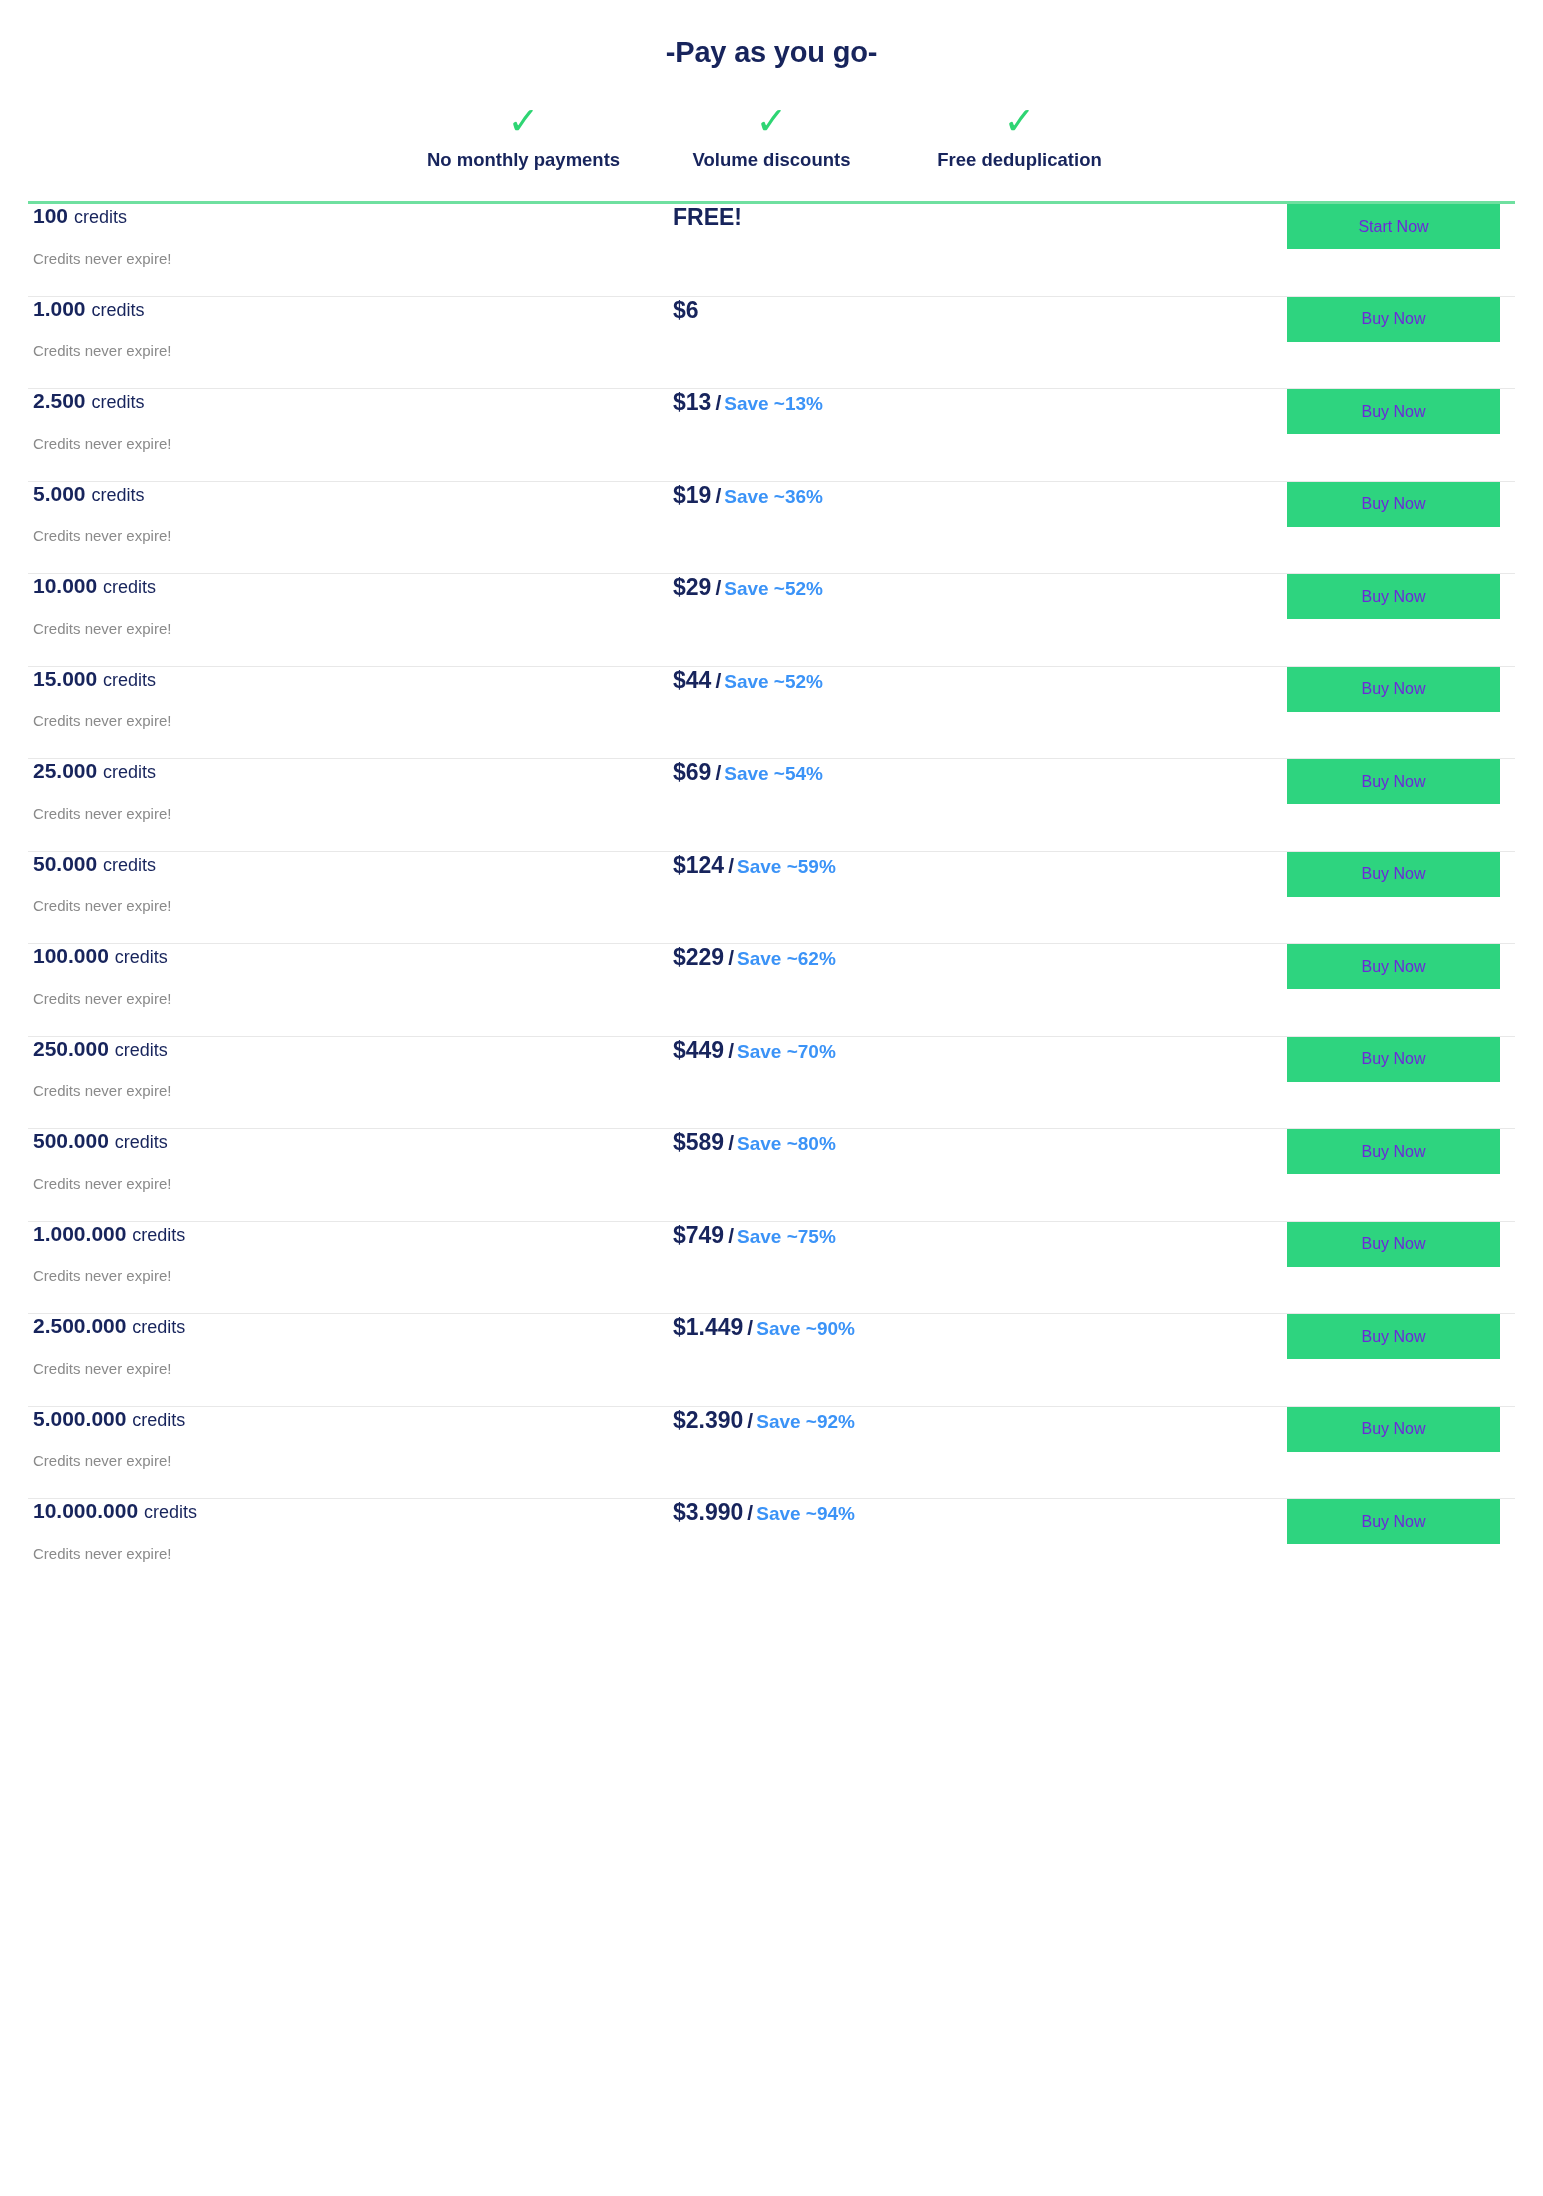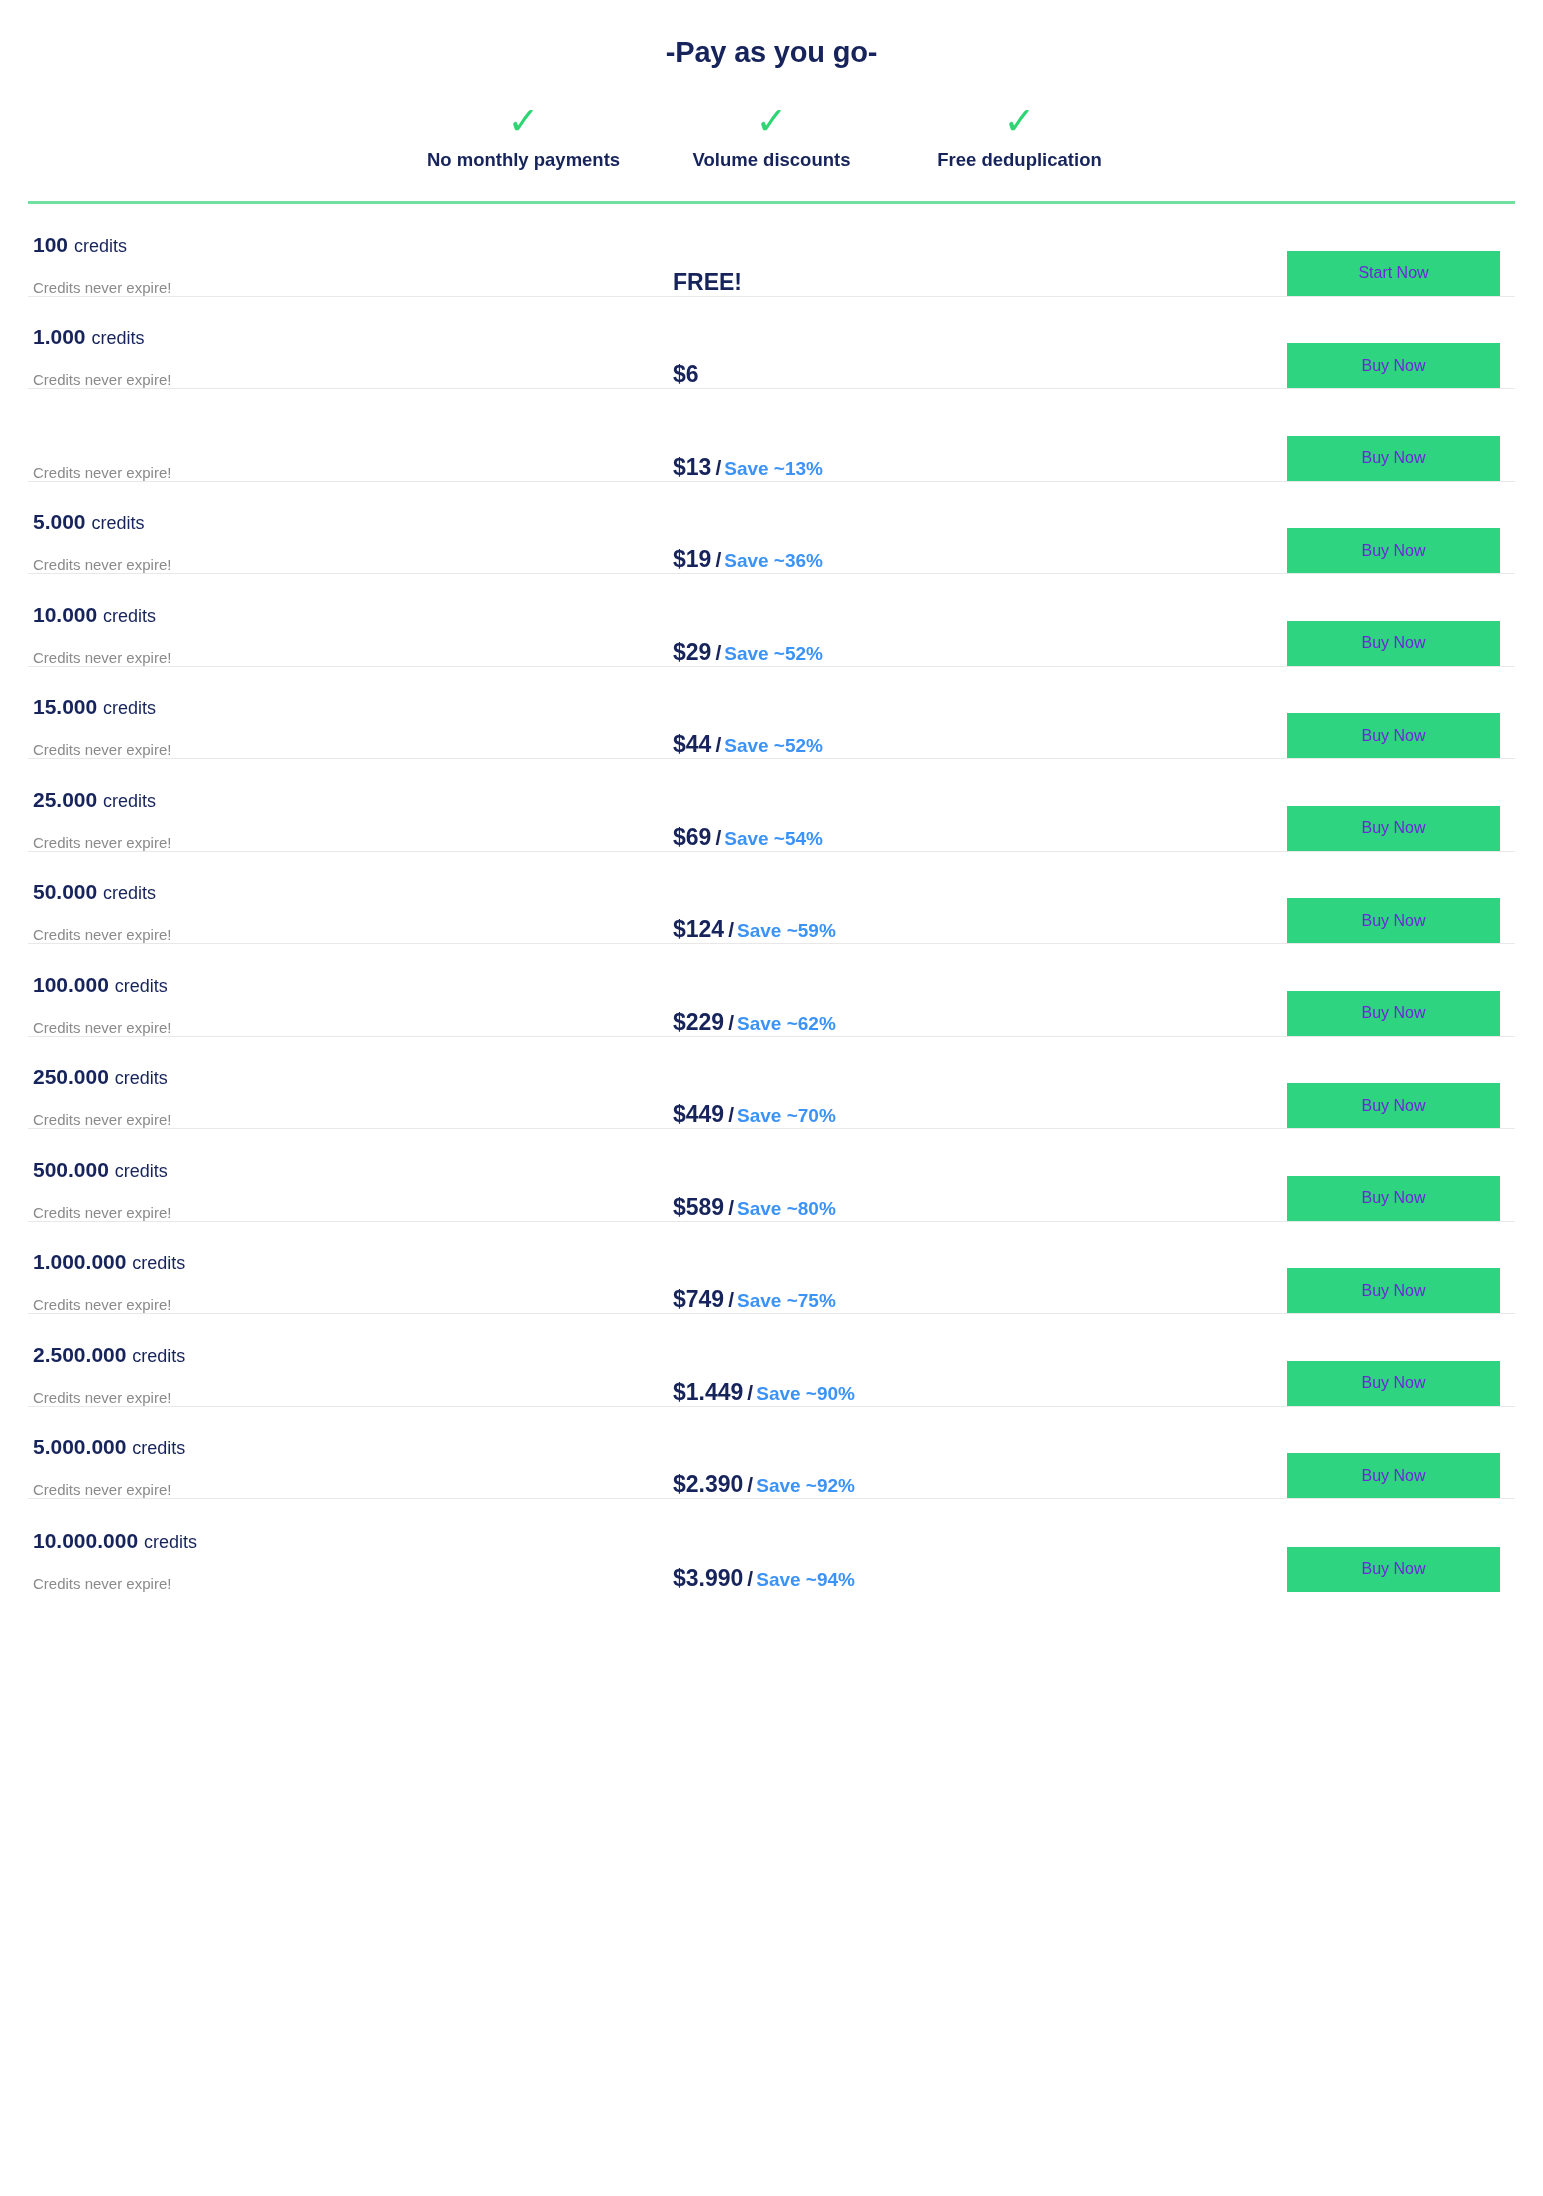--- a/index.html
+++ b/index.html
@@ -66,21 +66,21 @@
   }
 
   
   .pricing-table {
     margin: 30px 28px 0 28px;
     border-top: 3px solid #6FE0A0;
   }
 
   .plan-row {
     display: flex;
-    align-items: flex-end;
+    align-items: flex-start;
     height: 92.5px;
     border-bottom: 1px solid #E8E8E8;
     padding: 0 0 0 5px;
   }
 
   .plan-row:last-child { border-bottom: none; }
 
   
   .col-credits {
     width: 640px;
@@ -207,20 +207,21 @@
           <div class="credits-line"><span class="credits-amount">1.000</span> <span class="credits-word">credits</span></div>
           <span class="credits-note">Credits never expire!</span>
         </div>
         <div class="col-price"><span class="price-amount">$6</span></div>
         <div class="col-action">
           <button class="cta-button">Buy Now</button>
         </div>
       </div>
       <div class="plan-row">
         <div class="col-credits">
+          <div class="credits-line"><span class="credits-amount">2.500</span> <span class="credits-word">credits</span></div>
           <span class="credits-note">Credits never expire!</span>
         </div>
         <div class="col-price"><span class="price-amount">$13</span><span class="price-sep">/</span><span class="price-save">Save ~13%</span></div>
         <div class="col-action">
           <button class="cta-button">Buy Now</button>
         </div>
       </div>
       <div class="plan-row">
         <div class="col-credits">
           <div class="credits-line"><span class="credits-amount">5.000</span> <span class="credits-word">credits</span></div>

